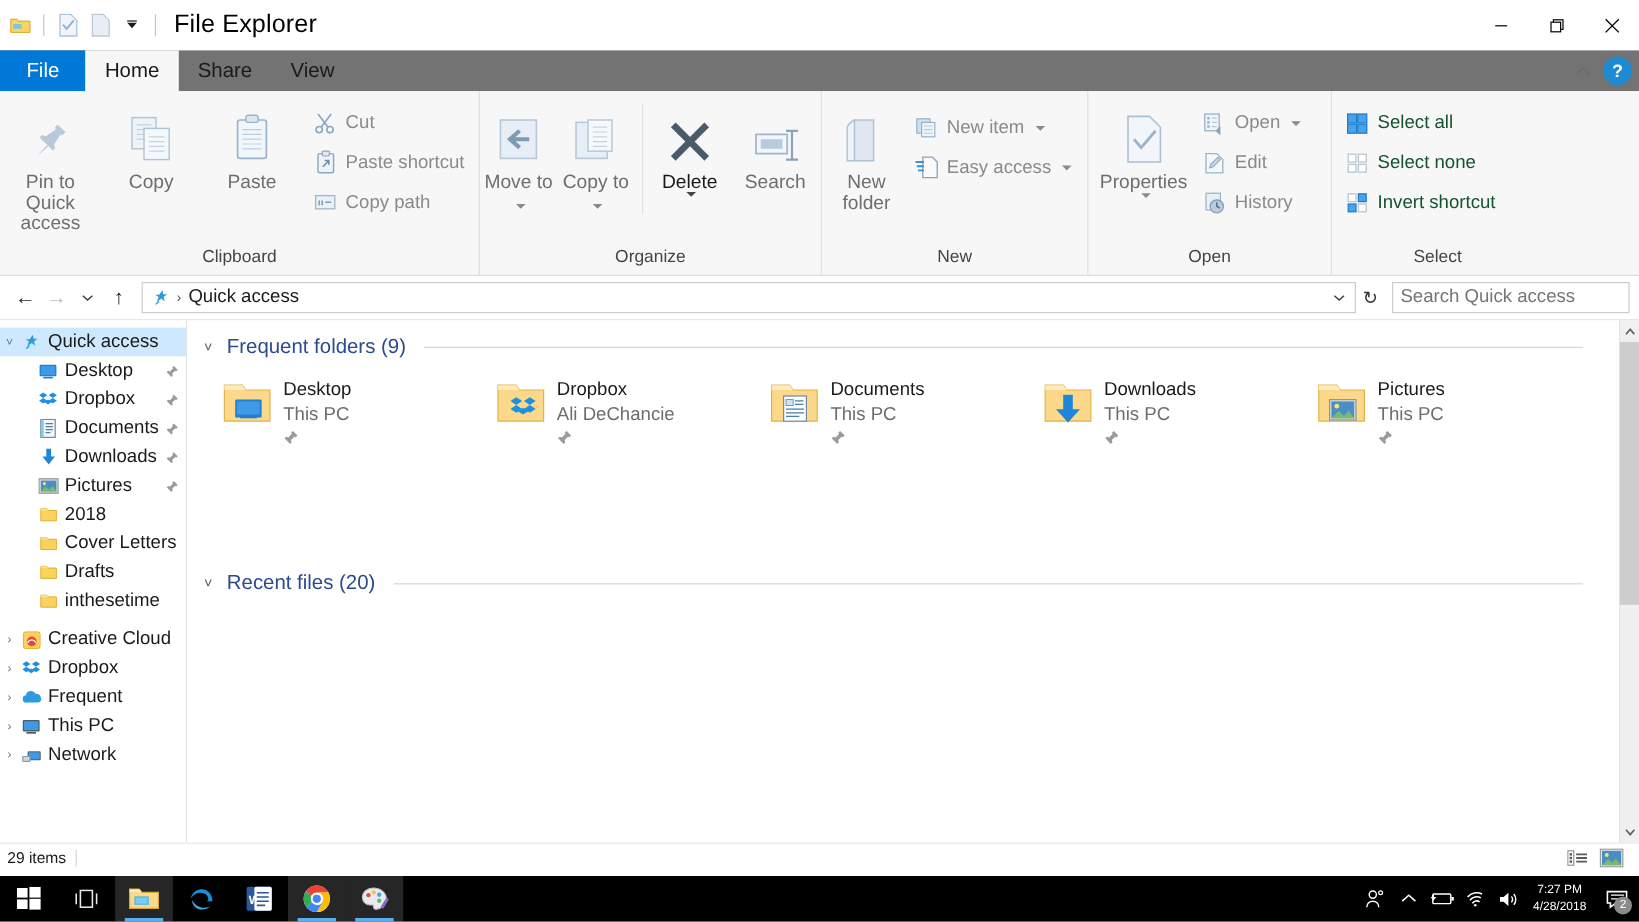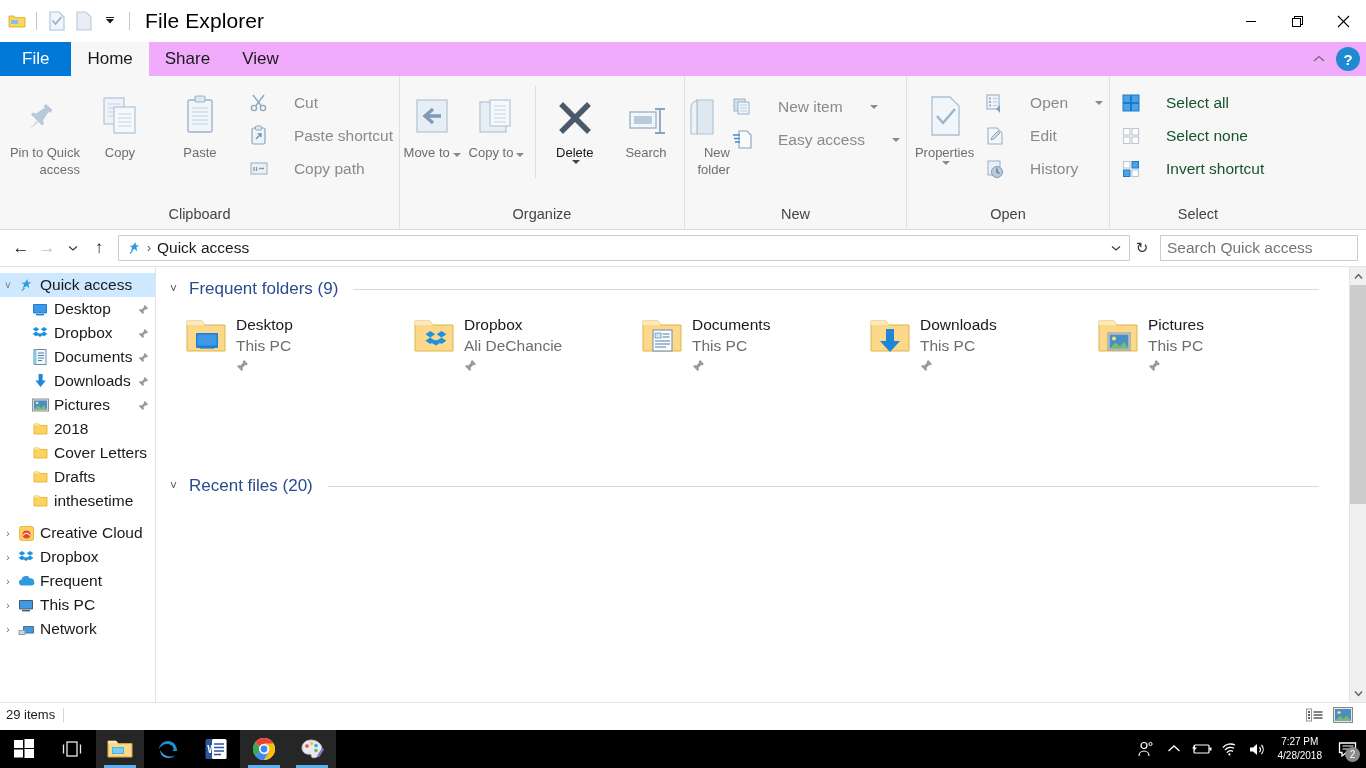--- a/index.html
+++ b/index.html
@@ -14,41 +14,41 @@
   
   .titlebar { position:relative; height:42px; background:#fff; display:flex; align-items:center; }
   .qat { display:flex; align-items:center; padding-left:4px; gap:1px; }
   .qat-ico { width:26px; height:26px; display:flex; align-items:center; justify-content:center; }
   .vsep { width:1px; height:18px; background:#c6c6c6; margin:0 5px; }
   .app-title { font-size:21px; color:#000; margin-left:10px; letter-spacing:0.1px; }
   .wc { position:absolute; right:0; top:0; display:flex; height:42px; }
   .wc-btn { width:46px; height:42px; display:flex; align-items:center; justify-content:center; }
 
   
-  .tabrow { position:relative; height:34px; background:#f0abfc; display:flex; align-items:flex-end; }
+  .tabrow { position:relative; height:34px; background:#737373; display:flex; align-items:flex-end; }
   .tab { height:34px; padding:0 16px; display:flex; align-items:center; font-size:17px; color:#1a1a1a; }
   .tab.file { background:#0078d7; color:#fff; font-size:17px; padding:0 22px; height:34px; }
   .tab.active { background:#f7f7f7; }
   .tabright { position:absolute; right:6px; top:0; height:34px; display:flex; align-items:center; gap:6px; }
   .chev-up { width:22px; height:22px; display:flex; align-items:center; justify-content:center; }
   .help-btn { width:24px; height:24px; border-radius:50%; background:#1d8ad2; color:#fff;
               font-size:15px; font-weight:bold; display:flex; align-items:center; justify-content:center; }
 
   
   .ribbon { height:154px; background:#f7f7f7; border-bottom:1px solid #dcdcdc; display:flex; position:relative; }
   .rgroup { position:relative; height:154px; display:flex; flex-direction:column; justify-content:space-between;
             border-right:1px solid #e0e0e0; }
   .rgroup-body { display:flex; align-items:flex-start; padding-top:8px; flex:1; }
   .rgroup-label { text-align:center; font-size:14.5px; color:#444; padding-bottom:8px; }
   .bigbtn { width:84px; display:flex; flex-direction:column; align-items:center; padding-top:4px; }
   .bigbtn .glyph { height:50px; display:flex; align-items:flex-end; justify-content:center; }
-  .bigbtn .lbl { font-size:13px; color:#6e6e6e; text-align:right; line-height:17px; margin-top:6px; }
+  .bigbtn .lbl { font-size:16px; color:#6e6e6e; text-align:center; line-height:17px; margin-top:6px; }
   .bigbtn .lbl.on { color:#1a1a1a; }
   .smallcol { display:flex; flex-direction:column; justify-content:center; padding-top:2px; }
-  .smallbtn { display:flex; align-items:center; height:33px; padding:0 6px 0 2px; gap:24px; }
+  .smallbtn { display:flex; align-items:center; height:33px; padding:0 6px 0 2px; gap:6px; }
   .smallbtn .lbl { font-size:15.5px; color:#8a8a8a; white-space:nowrap; }
   .smallbtn .lbl.on { color:#14532d; }
   .smallbtn .ico { width:22px; height:22px; display:flex; align-items:center; justify-content:center; flex:0 0 22px; }
   .caret { width:0;height:0;border-left:4px solid transparent;border-right:4px solid transparent;
            border-top:4.5px solid #8a8a8a; margin-left:3px; }
   .caret.on { border-top-color:#444; }
   .inlinecaret { display:inline-flex; align-items:center; }
 
   
   .addrrow { height:36px; background:#fff; display:flex; align-items:center; padding:0 8px; gap:0; }

